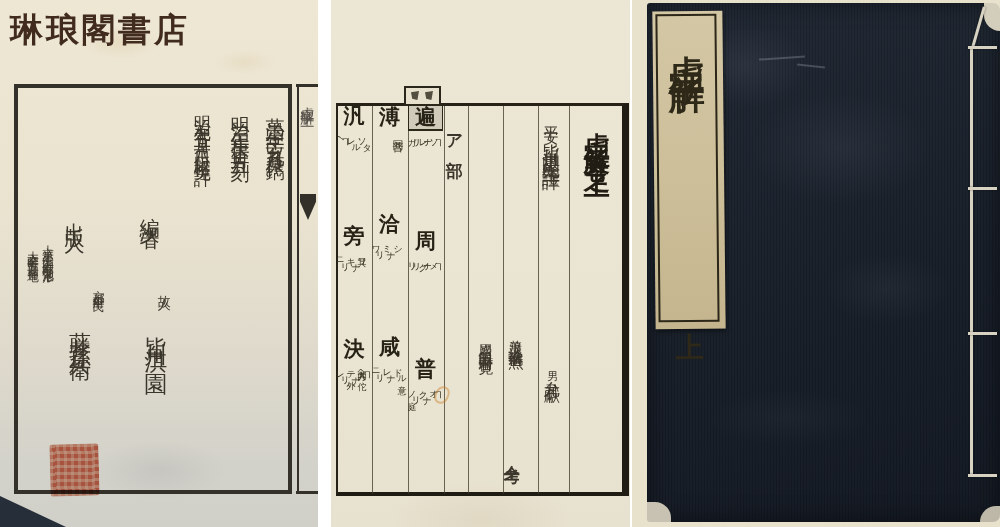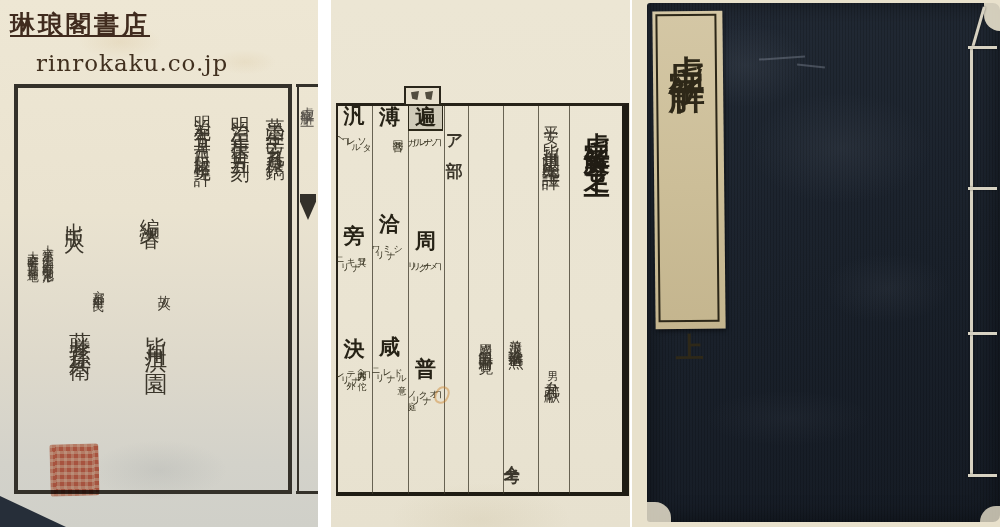--- a/index.html
+++ b/index.html
@@ -18,21 +18,21 @@
     background:
       radial-gradient(120px 50px at 150px 520px, rgba(160,140,90,.10), transparent 75%),
       linear-gradient(180deg,#ece6d4 0%,#eae4d2 60%,#e7e1cf 100%);}
   
   #panel-right{left:632px;width:368px;background:#e8e1cc;}
 
   .v{position:absolute;writing-mode:vertical-rl;text-orientation:upright;
      color:#3b362b;white-space:nowrap;line-height:1.05;}
   .h{position:absolute;color:#3b362b;white-space:nowrap;}
 
-  .logo{font-size:25px;font-weight:700;color:#402b1e;letter-spacing:3px;text-decoration:underline;}
+  .logo{font-size:33px;font-weight:700;color:#402b1e;letter-spacing:3px;}
   .url{font-size:23px;color:#41301f;letter-spacing:1px;}
 
   .frameL{position:absolute;left:14px;top:84px;width:278px;height:410px;
           border:4px solid #34312a;box-sizing:border-box;}
   .foldline{position:absolute;left:297px;top:84px;width:2px;height:410px;background:#34312a;}
   .foldext{position:absolute;width:22px;height:3px;background:#34312a;}
   .fishtail{position:absolute;left:300px;top:194px;width:16px;height:26px;background:#33302a;
             clip-path:polygon(0 0,100% 0,100% 30%,50% 100%,0 30%);}
 
   .seal{position:absolute;left:50px;top:444px;width:49px;height:52px;border-radius:3px;
@@ -92,21 +92,20 @@
   .thread{position:absolute;background:#d7d2c2;box-shadow:0 0 2px rgba(0,0,0,.5);}
   .t-v{left:338px;top:46px;width:3px;height:431px;}
   .t-h{left:336px;width:29px;height:3px;}
   .t-d{left:345px;top:6px;width:3px;height:42px;transform:rotate(16deg);}
 </style>
 </head>
 <body>
 
 <div id="panel-left" class="panel">
   <div class="h logo" style="left:10px;top:8px">琳琅閣書店</div>
-  <div class="h url" style="left:36px;top:50px">rinrokaku.co.jp</div>
 
   <div class="frameL"></div>
   <div class="foldline"></div>
   <div class="foldext" style="left:296px;top:84px"></div>
   <div class="foldext" style="left:296px;top:491px"></div>
   <div class="v" style="left:300px;top:96px;font-size:14px;letter-spacing:2px;color:#56514a">虚字解上</div>
   <div class="fishtail"></div>
 
   <div class="v" style="left:265px;top:102px;font-size:19px;letter-spacing:5px">萬治二年己亥九月原鐫</div>
   <div class="v" style="left:230px;top:102px;font-size:19px;letter-spacing:5px">明治三年庚午正月五刻</div>

